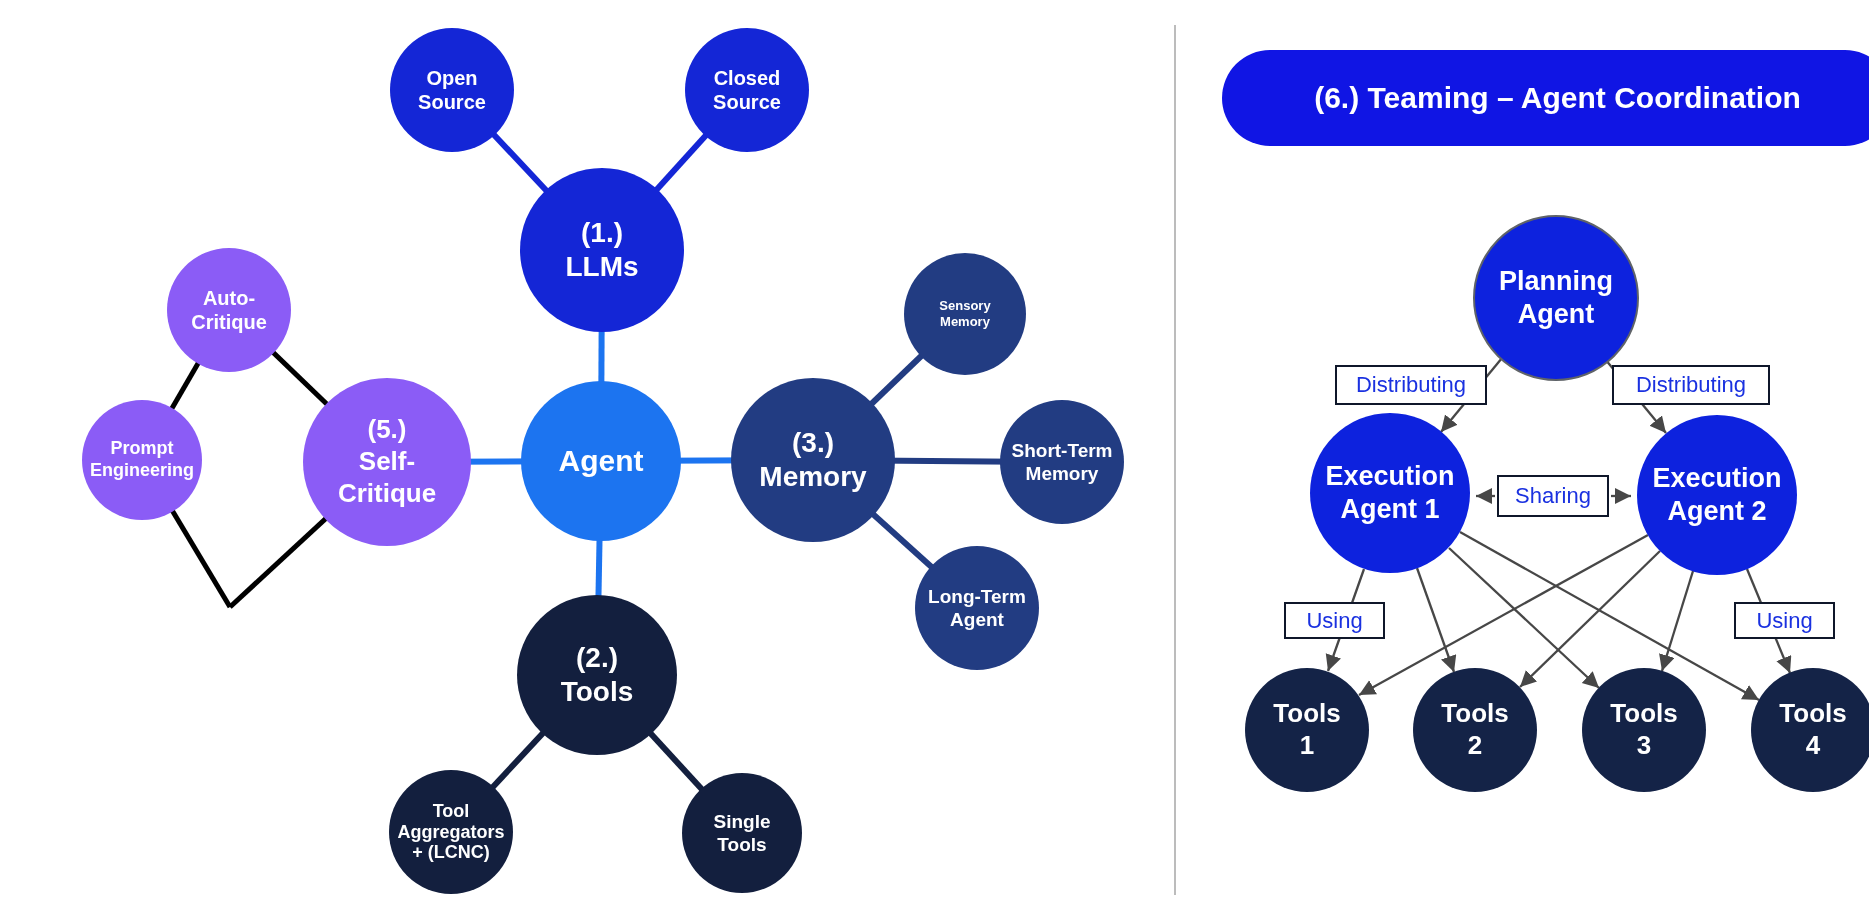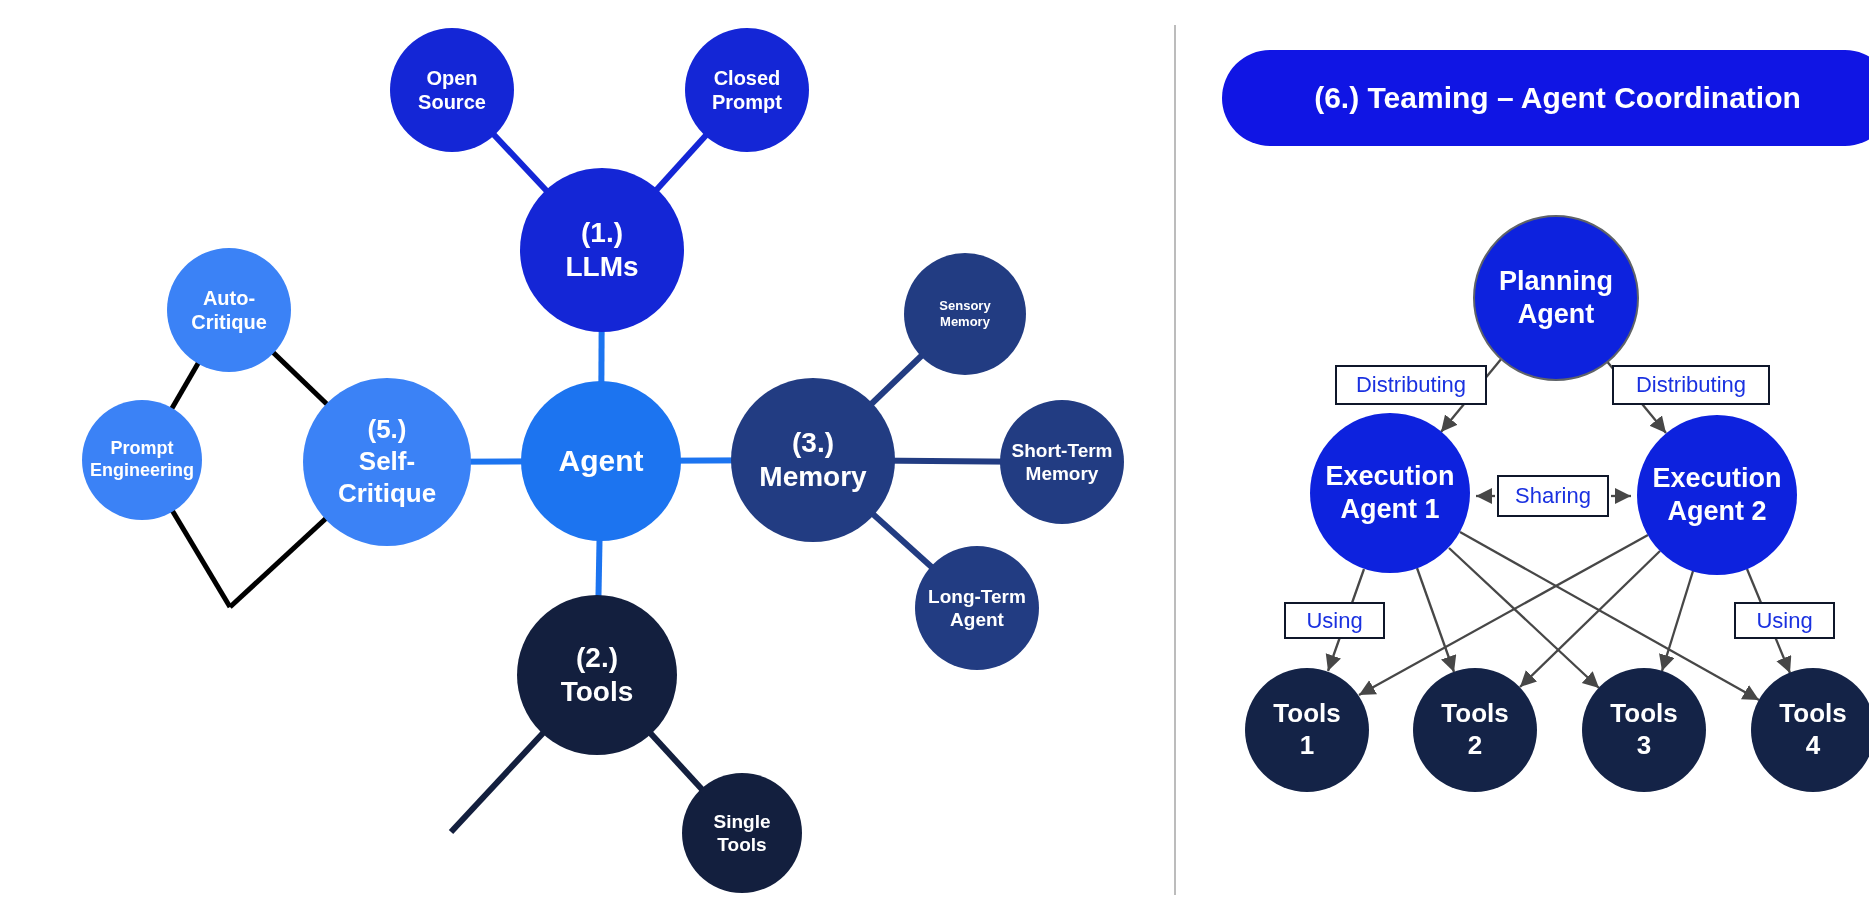--- a/index.html
+++ b/index.html
@@ -11,21 +11,21 @@
   #connector-layer{position:absolute;left:0;top:0;}
   .circle{
     position:absolute;border-radius:50%;display:flex;align-items:center;justify-content:center;
     text-align:center;color:#ffffff;font-weight:bold;
   }
   .circle .lbl{white-space:pre-line;line-height:1.22;}
   .royal{background:#1426d6;}
   .agentblue{background:#1c74f0;}
   .navy{background:#223c82;}
   .darknavy{background:#131f3e;}
-  .blacknode{background:#3b82f6;}
+  .blacknode{background:#8b5cf6;}
   .rightblue{background:#0d22de;}
   .toolsnavy{background:#142347;}
   .planning-border{border:2.5px solid #5f6368;justify-content:center;}
   .pill{
     position:absolute;left:1195px;top:50px;width:671px;height:96px;border-radius:48px;
     background:#1015e4;color:#ffffff;font-weight:bold;font-size:30px;
     display:flex;align-items:center;justify-content:center;text-align:left;
   }
   .labelbox{
     position:absolute;background:#ffffff;border:2px solid #0f172a;box-sizing:border-box;
@@ -92,21 +92,21 @@
   </svg>
 
   <div class="divider"></div>
 
   <div class="circle royal" style="left:363px;top:28px;width:124px;height:124px;font-size:20px">
     <span class="lbl">Open
 Source</span>
   </div>
   <div class="circle royal" style="left:658px;top:28px;width:124px;height:124px;font-size:20px">
     <span class="lbl">Closed
-Prompt</span>
+Source</span>
   </div>
   <div class="circle royal" style="left:493px;top:168px;width:164px;height:164px;font-size:28px">
     <span class="lbl">(1.)
 LLMs</span>
   </div>
   <div class="circle agentblue" style="left:494px;top:381px;width:160px;height:160px;font-size:30px">
     <span class="lbl">Agent</span>
   </div>
   <div class="circle navy" style="left:704px;top:378px;width:164px;height:164px;font-size:28px">
     <span class="lbl">(3.)
@@ -120,20 +120,25 @@
     <span class="lbl">Short-Term
 Memory</span>
   </div>
   <div class="circle navy" style="left:888px;top:546px;width:124px;height:124px;font-size:19px">
     <span class="lbl">Long-Term
 Agent</span>
   </div>
   <div class="circle darknavy" style="left:490px;top:595px;width:160px;height:160px;font-size:28px">
     <span class="lbl">(2.)
 Tools</span>
+  </div>
+  <div class="circle darknavy" style="left:362px;top:770px;width:124px;height:124px;font-size:18px">
+    <span class="lbl" style="line-height:1.15">Tool
+Aggregators
++ (LCNC)</span>
   </div>
   <div class="circle darknavy" style="left:655px;top:773px;width:120px;height:120px;font-size:19px">
     <span class="lbl">Single
 Tools</span>
   </div>
   <div class="circle blacknode" style="left:276px;top:378px;width:168px;height:168px;font-size:26px">
     <span class="lbl">(5.)
 Self-
 Critique</span>
   </div>

